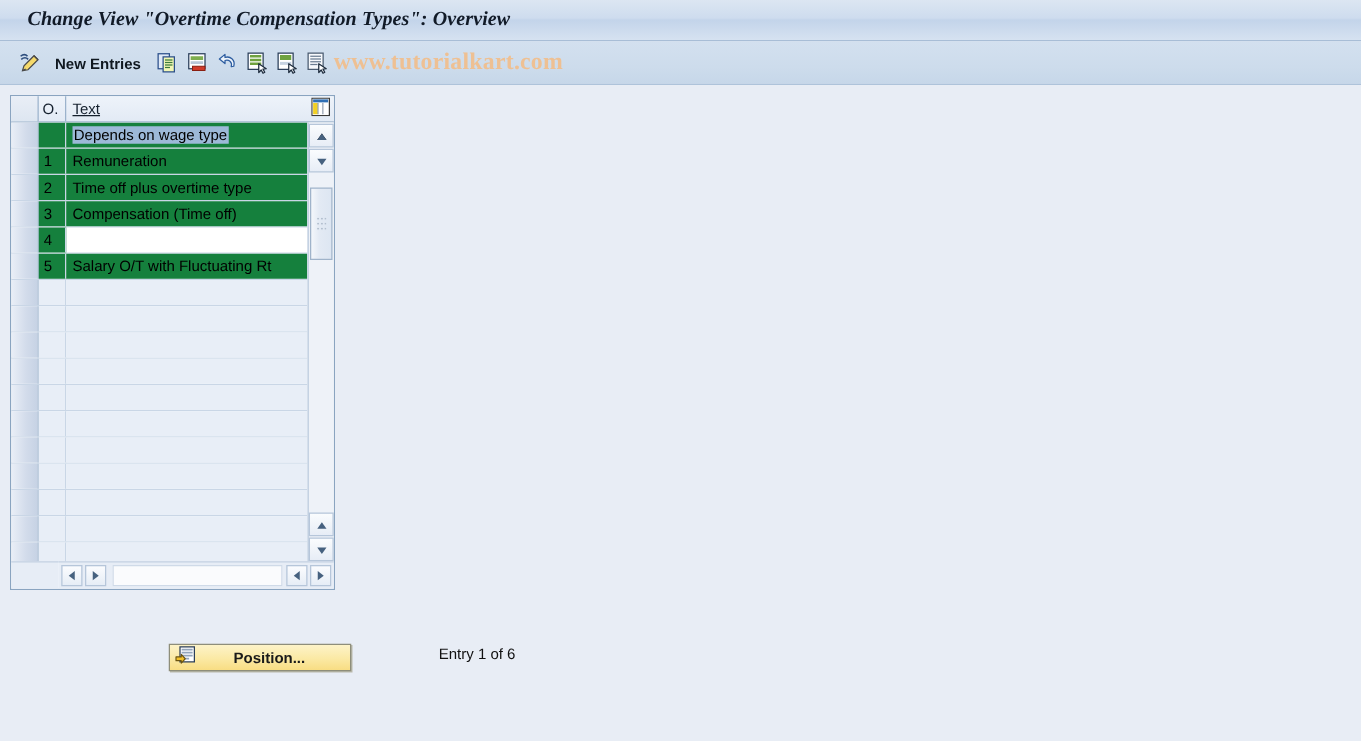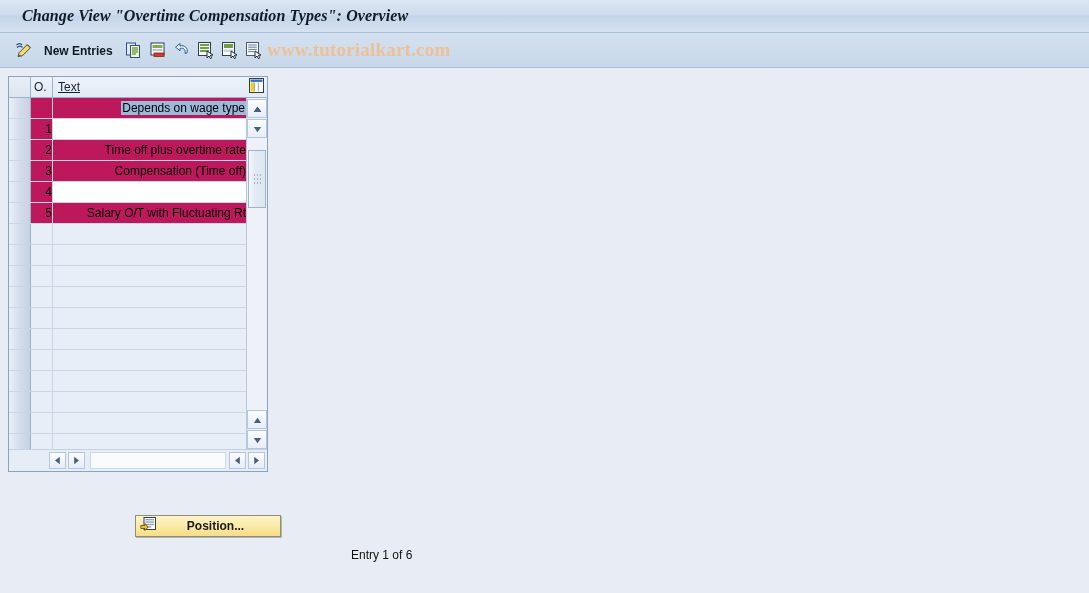--- a/index.html
+++ b/index.html
@@ -170,21 +170,21 @@
     flex: 1;
     box-sizing: border-box;
     display: flex;
     align-items: center;
     padding-left: 5px;
     font-size: 12px;
     white-space: nowrap;
     overflow: hidden;
   }
   .row.data .cell-key,
-  .row.data .cell-text { background: #be185d; justify-content: flex-end; }
+  .row.data .cell-text { background: #15803d; }
   .row.empty .cell-key,
   .row.empty .cell-text { background: #e8eef7; }
   .row.empty .cell-key { border-right: 1px solid #c9d6e6; }
 
   .sel-text {
     background: #9db9d8;
     color: #000;
     padding: 0 1px;
   }
 
@@ -321,21 +321,21 @@
   .position-btn .pb-label {
     flex: 1;
     text-align: center;
     font-size: 12px;
     color: #1a1a1a;
     padding-right: 6px;
   }
   .entry-count {
     position: absolute;
     left: 351px;
-    top: 548px;
+    top: 516px;
     font-size: 12px;
     color: #111;
     white-space: nowrap;
   }
 </style>
 </head>
 <body>
 
 <div class="titlebar">
   <div class="title-text">Change View "Overtime Compensation Types": Overview</div>
@@ -455,25 +455,26 @@
       <div class="row data">
         <div class="cell-sel"></div>
         <div class="cell-key"></div>
         <div class="cell-text">
           <span class="sel-text">Depends on wage type</span>
         </div>
       </div>
       <div class="row data">
         <div class="cell-sel"></div>
         <div class="cell-key">1</div>
+        <div class="cell-text">Remuneration</div>
       </div>
       <div class="row data">
         <div class="cell-sel"></div>
         <div class="cell-key">2</div>
-        <div class="cell-text">Time off plus overtime rate</div>
+        <div class="cell-text">Time off plus overtime type</div>
       </div>
       <div class="row data">
         <div class="cell-sel"></div>
         <div class="cell-key">3</div>
         <div class="cell-text">Compensation (Time off)</div>
       </div>
       <div class="row data">
         <div class="cell-sel"></div>
         <div class="cell-key">4</div>
       </div>

